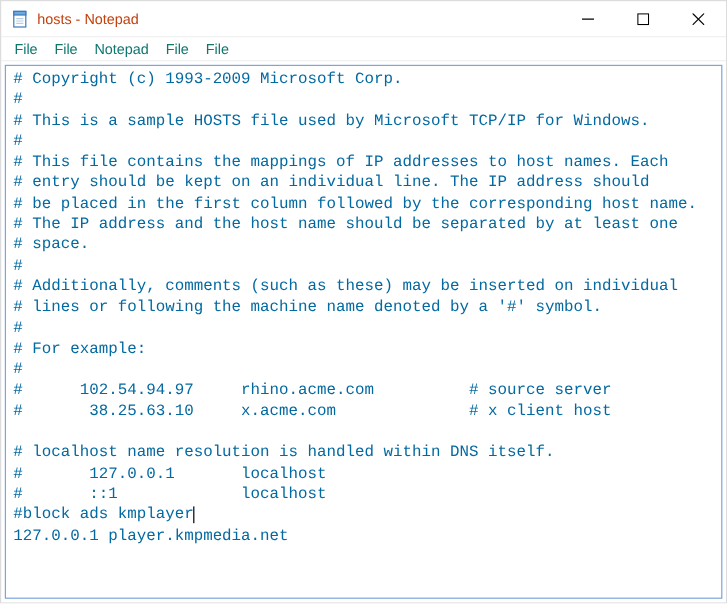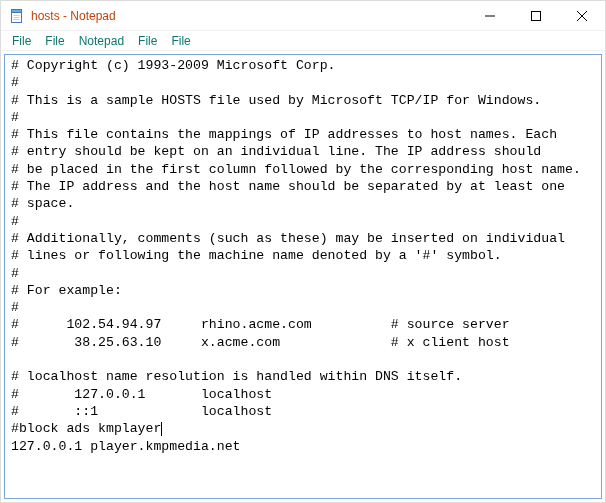--- a/index.html
+++ b/index.html
@@ -72,21 +72,21 @@
     position: relative;
   }
   .editor {
     width: 100%;
     height: 100%;
     font-family: Consolas, "Courier New", monospace;
     font-size: 13.2px;
     line-height: 17.3px;
     white-space: pre;
     padding: 2px 6px;
-    color: #000000;
+    color: #0369a1;
     overflow: hidden;
   }
   .caret {
     display: inline-block;
     width: 0;
     border-left: 1px solid #000;
     height: 14px;
     vertical-align: text-bottom;
     position: relative;
     top: 0px;

